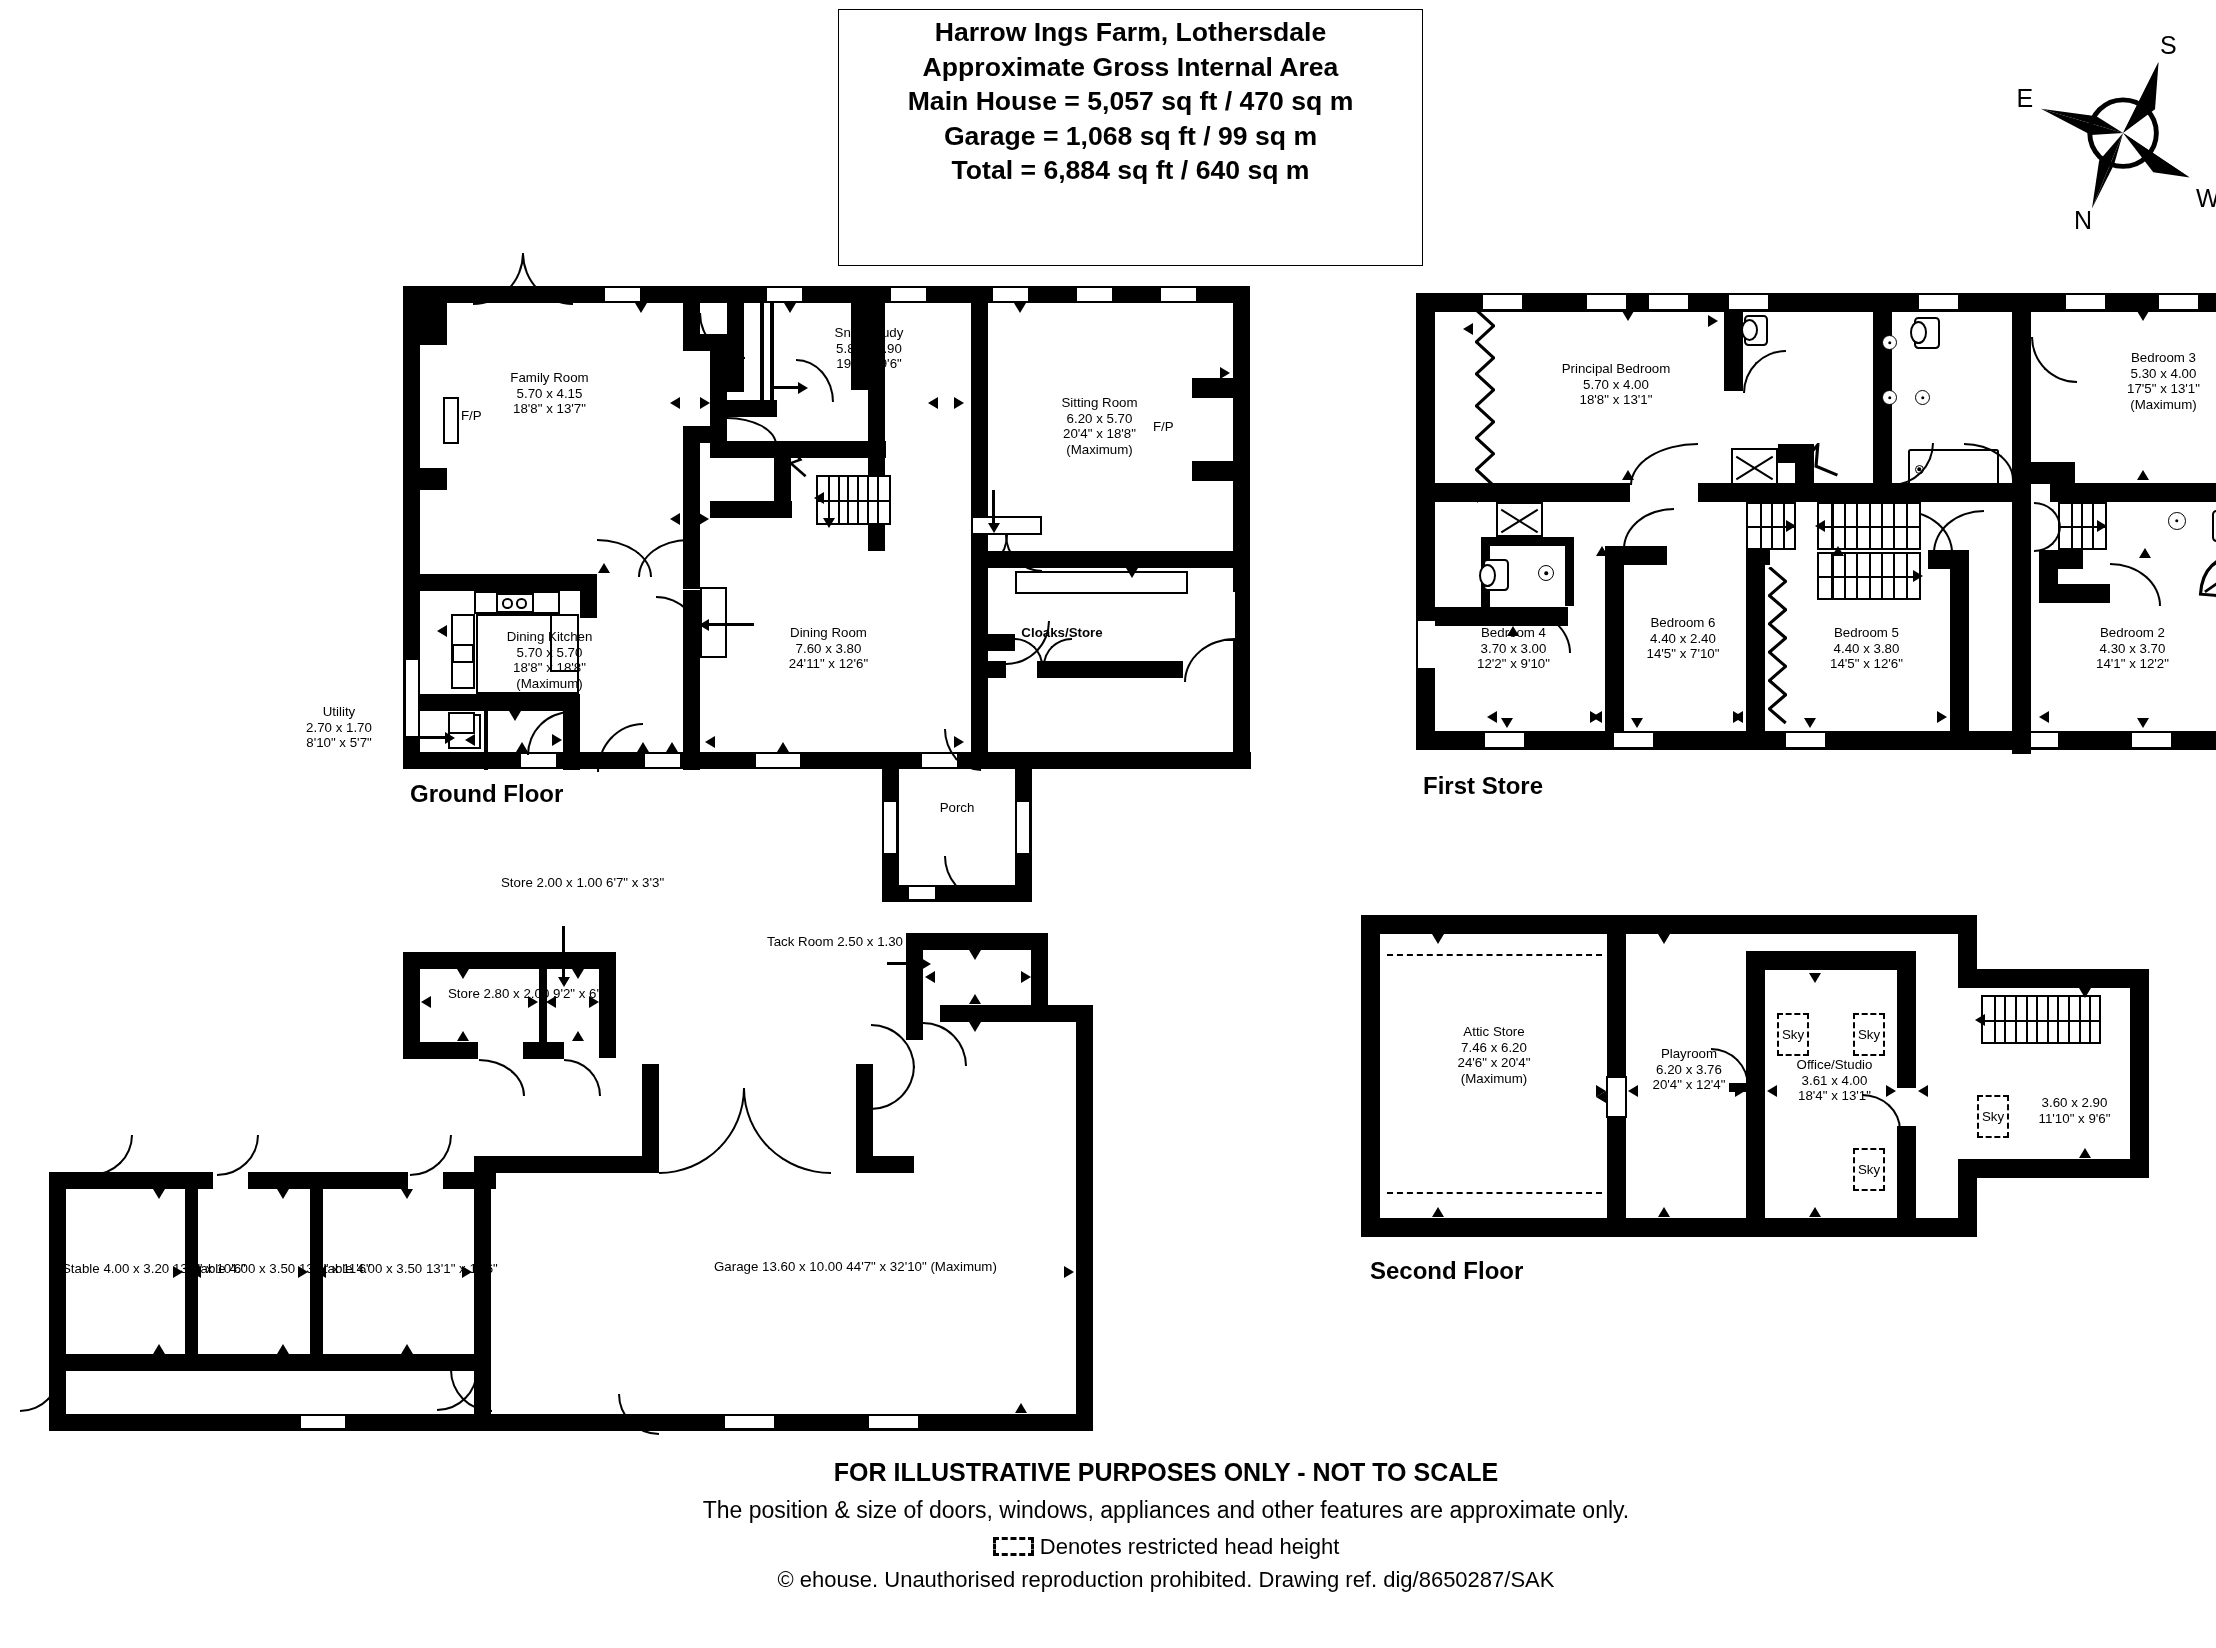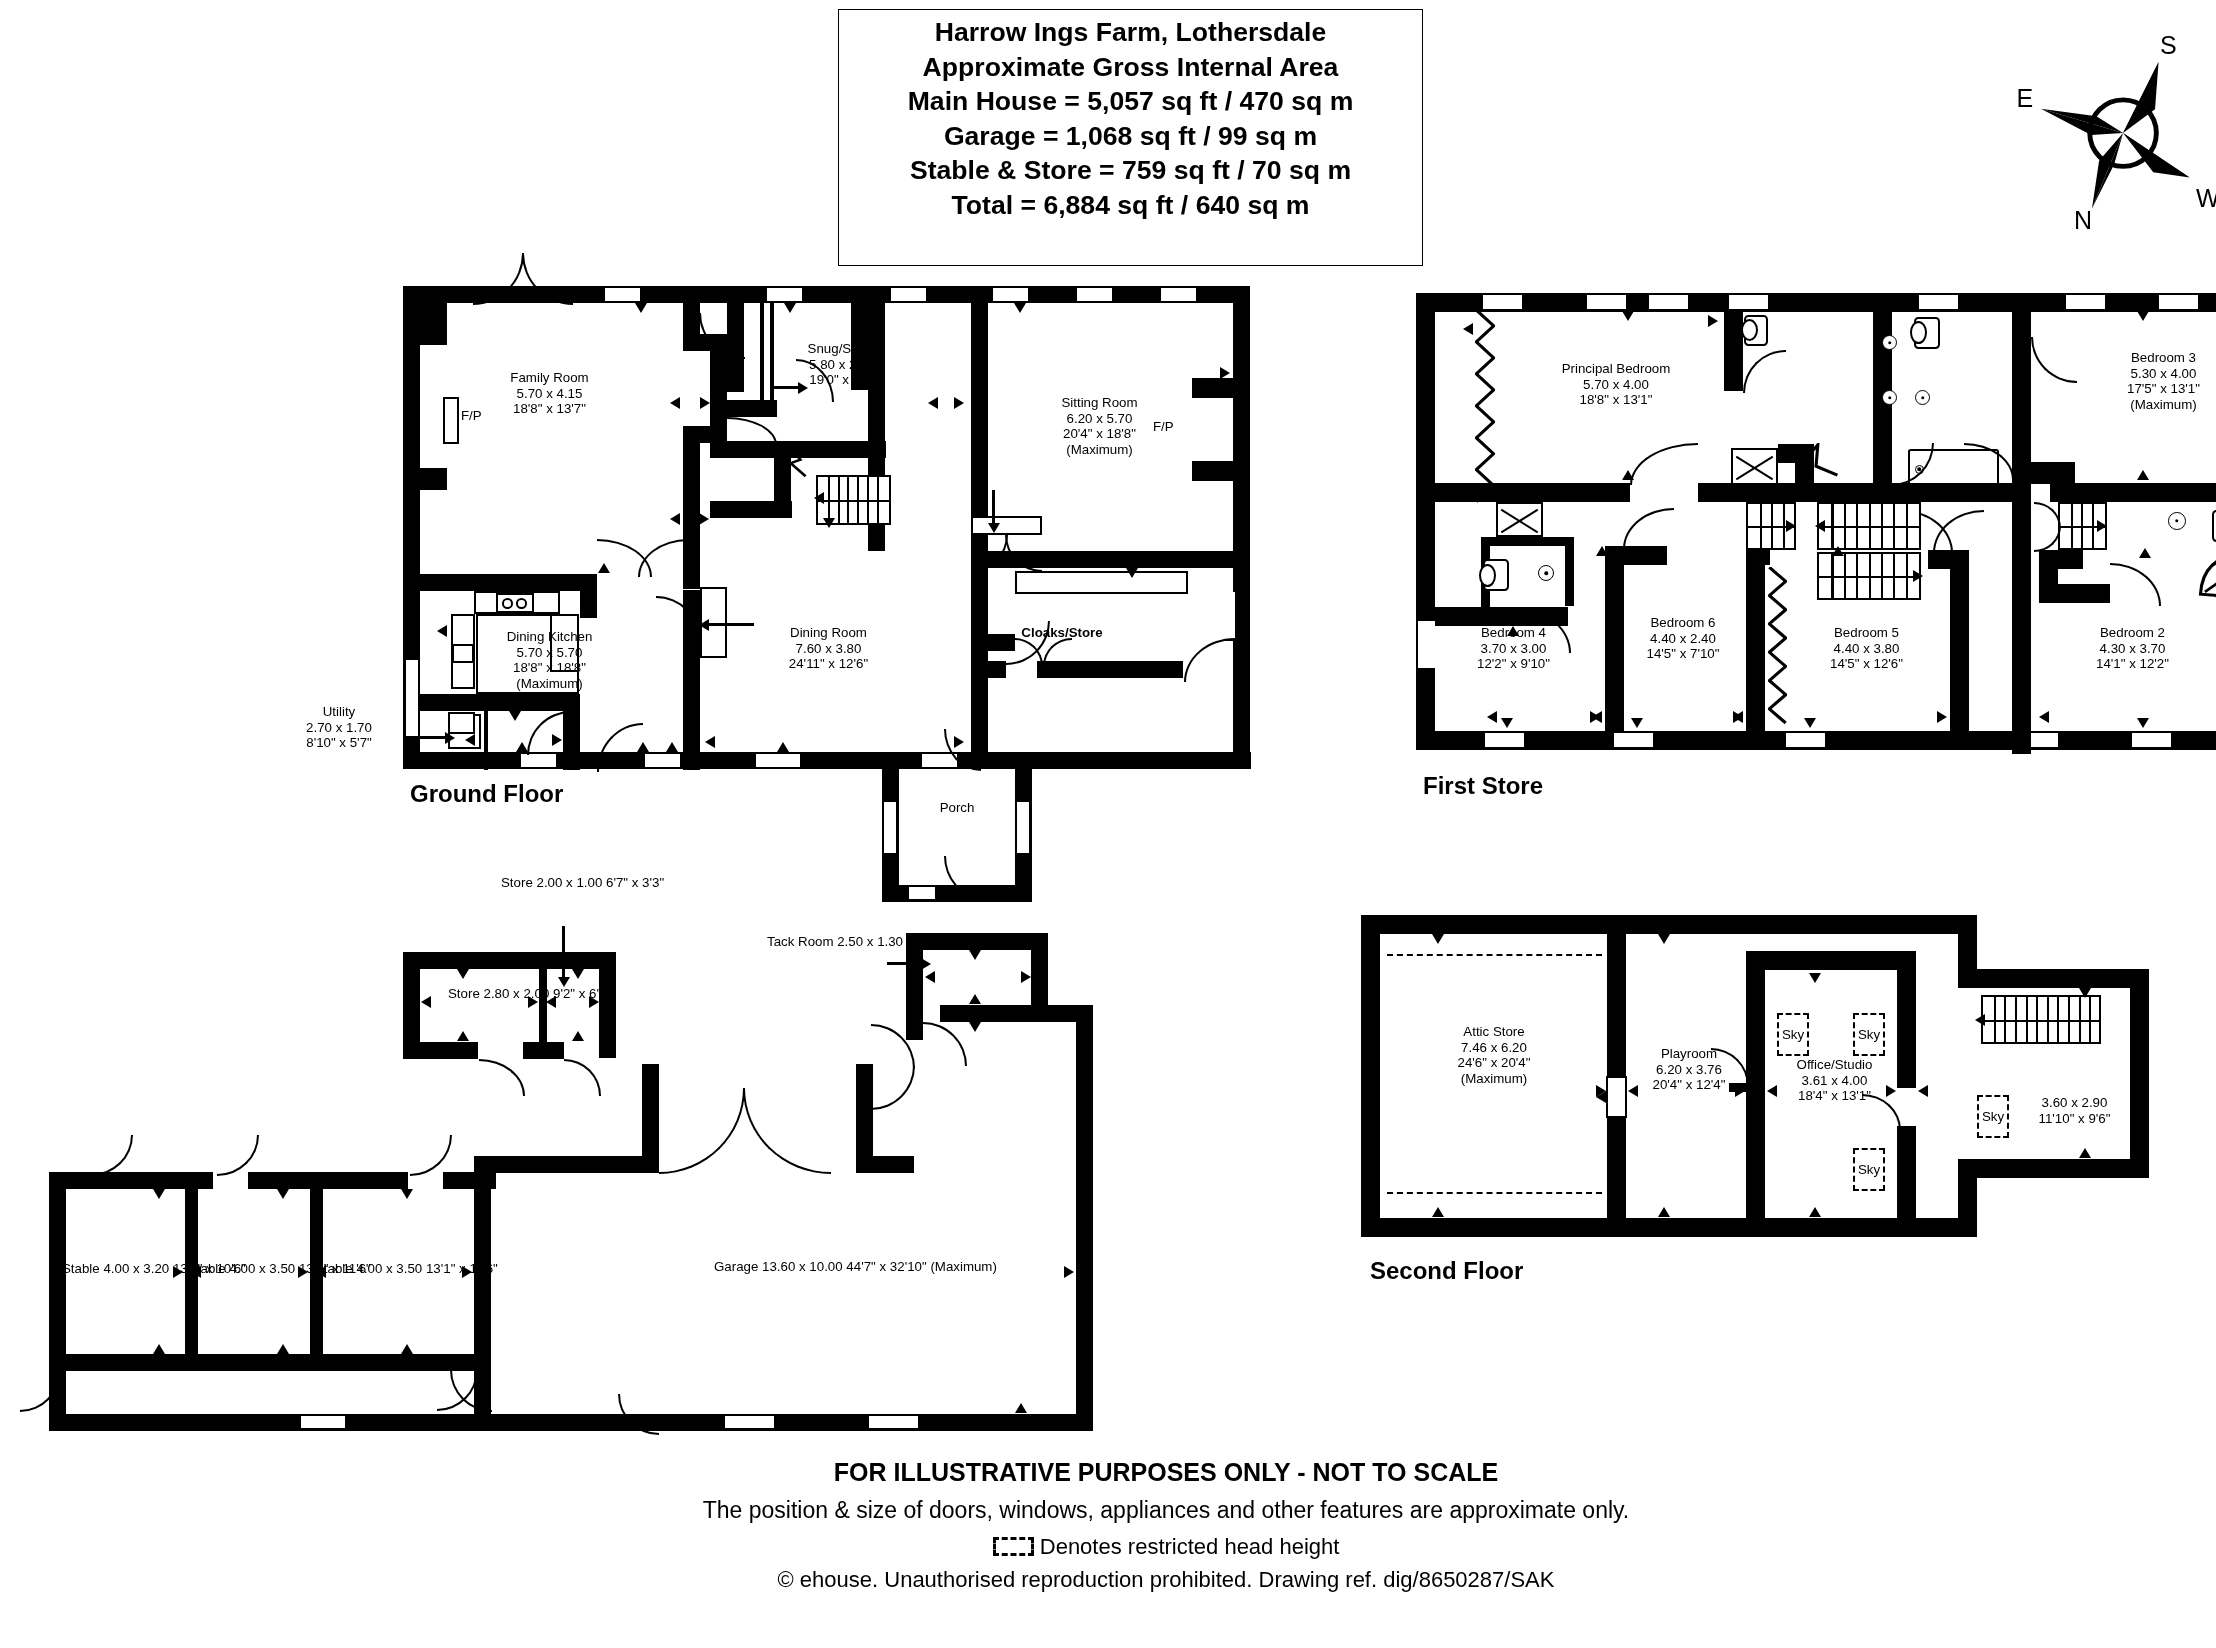--- a/index.html
+++ b/index.html
@@ -71,21 +71,20 @@
 </head>
 <body>
 
 <div id="root">
 
   <div id="titlebox">
     <div>Harrow Ings Farm, Lothersdale</div>
     <div>Approximate Gross Internal Area</div>
     <div>Main House = 5,057 sq ft / 470 sq m</div>
     <div>Garage = 1,068 sq ft / 99 sq m</div>
-    <div>Stable &amp; Store = 759 sq ft / 70 sq m</div>
     <div>Total = 6,884 sq ft / 640 sq m</div>
   </div>
 
   <div id="compass">
     <svg width="231" height="222" viewBox="0 0 520 500">
       <circle cx="250" cy="230" r="75" fill="#fff" stroke="#000" stroke-width="11"></circle>
 
       <polygon points="250,230 330,70 322,176" fill="#000"></polygon>
       <polygon points="250,230 330,70 290,180" fill="#000"></polygon>
 
@@ -272,21 +271,21 @@
     </div>
 
     <div class="room-label" style="left:266px;top:704px;width:146px;">
       <span class="nm">Utility</span>
       <span class="dm">2.70 x 1.70</span>
       <span class="dm">8'10" x 5'7"</span>
     </div>
     <div class="leader" style="left:403px;top:736px;width:47px;height:2.7px;"></div>
     <div class="ah tkR" style="left:445px;top:732px;"></div>
 
-    <div class="room-label" style="left:771px;top:341px;width:142px;">
+    <div class="room-label" style="left:771px;top:325px;width:142px;padding-left:27px;">
       <span class="nm">Snug/Study</span>
       <span class="dm">5.80 x 2.90</span>
       <span class="dm">19'0" x 9'6"</span>
     </div>
     <div class="leader" style="left:774px;top:386px;width:27.5px;height:2.7px;"></div>
     <div class="ah tkR" style="left:798px;top:382px;"></div>
 
     <div class="room-label" style="left:1011px;top:395px;width:177px;">
       <span class="nm">Sitting Room</span>
       <span class="dm">6.20 x 5.70</span>

